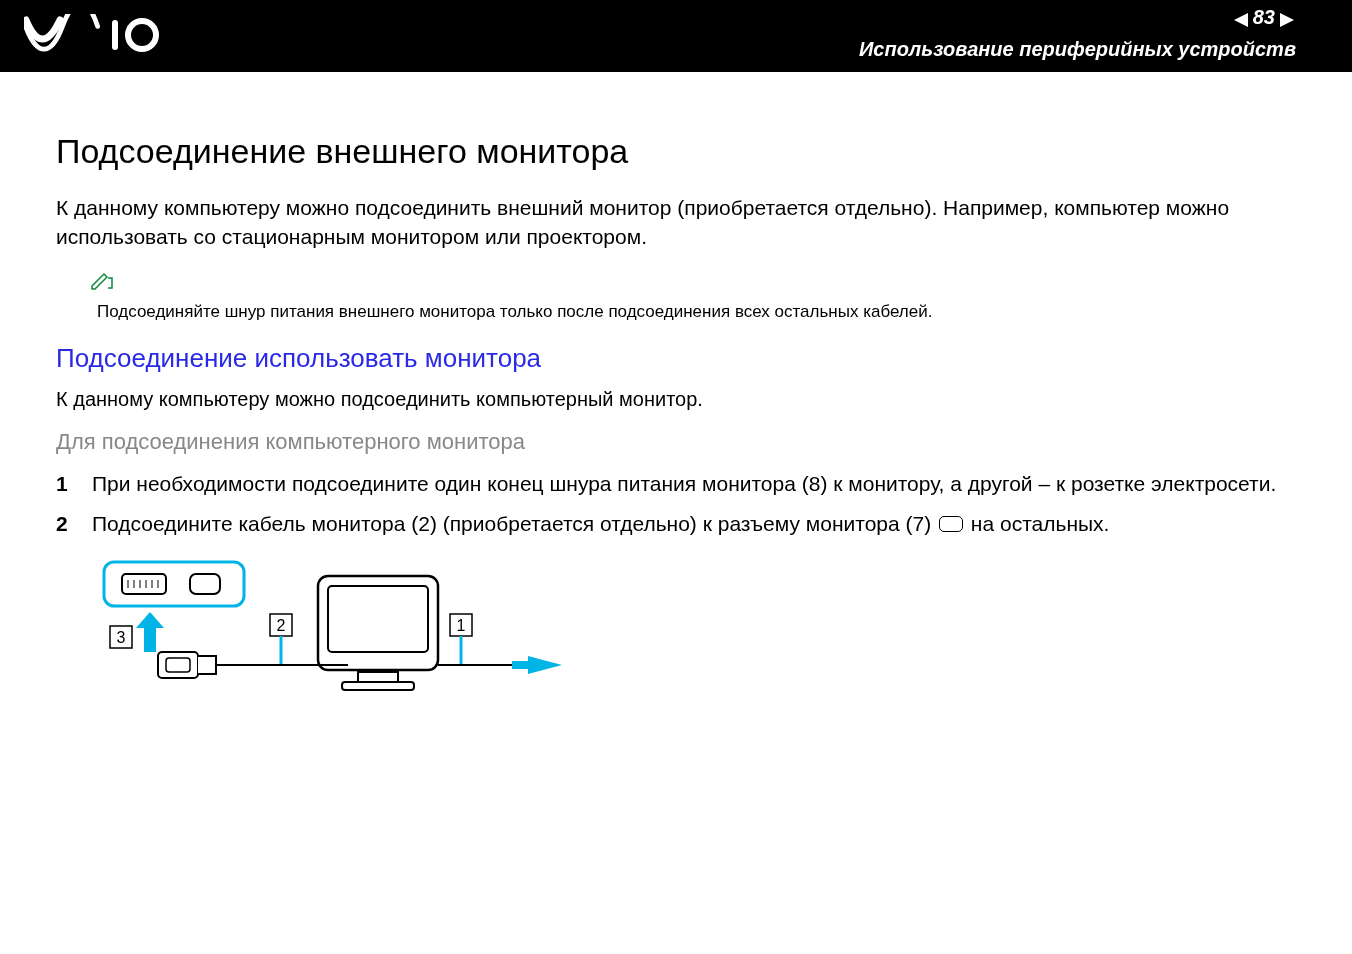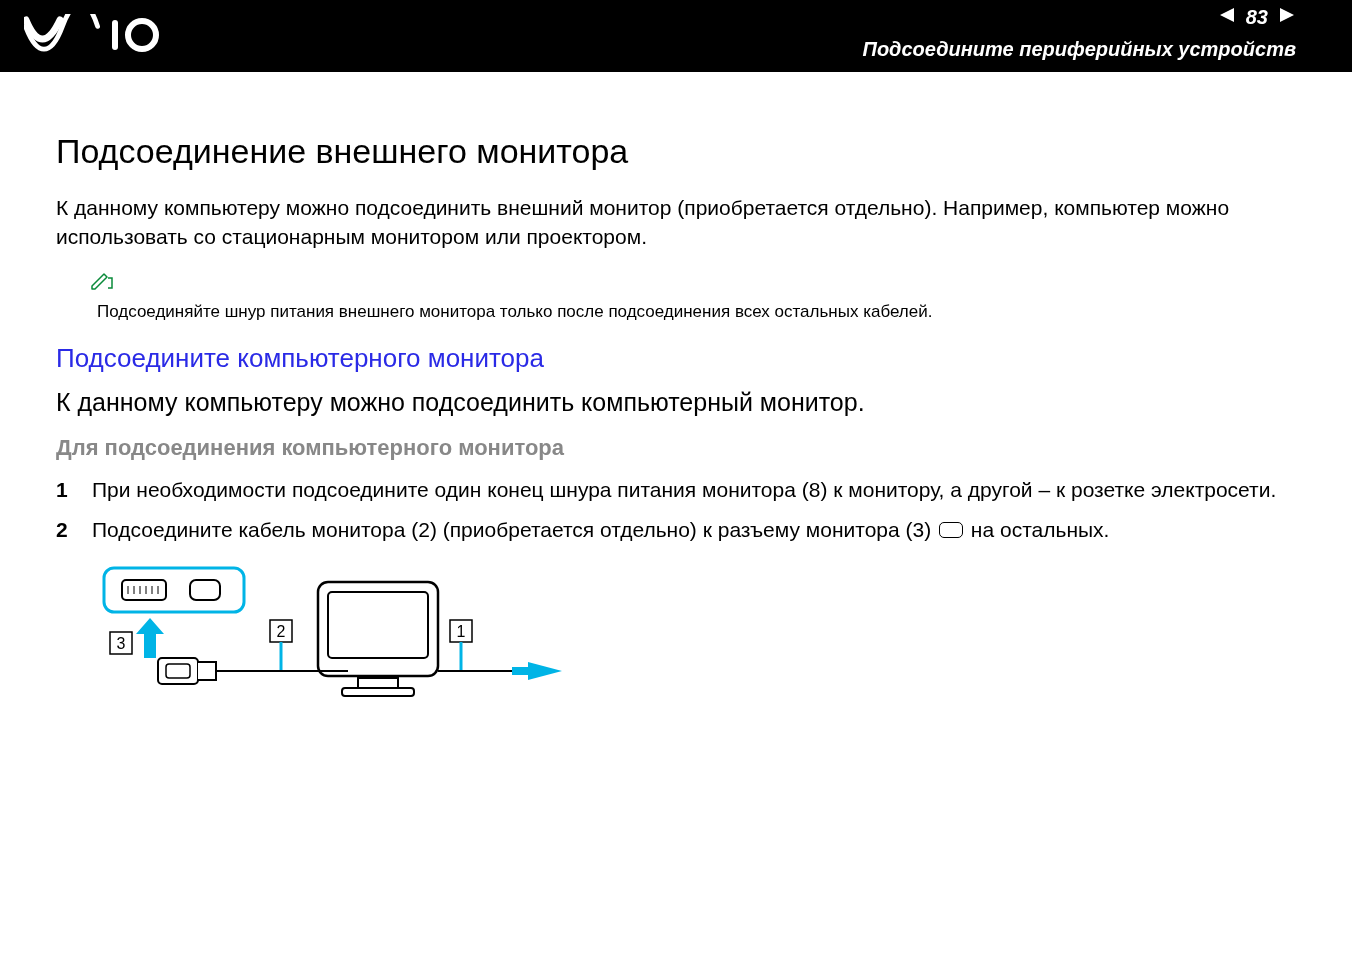--- a/index.html
+++ b/index.html
@@ -1,31 +1,31 @@
 <!DOCTYPE html>
 <html><head>
 <meta charset="utf-8">
 <style>
   html,body{margin:0;padding:0;background:#fff;font-family:Arial,Helvetica,sans-serif;color:#000}
   .page{width:1352px;height:954px;position:relative;overflow:hidden}
   .header{background:#000;color:#fff;height:72px;position:relative}
   .logo{position:absolute;left:24px;top:14px}
-  .nav{position:absolute;right:56px;top:6px;display:flex;align-items:flex-start;gap:8px}
+  .nav{position:absolute;right:56px;top:6px;display:flex;align-items:flex-end;gap:1px}
   .nav .arrow svg{display:block}
   .pageno{font-weight:bold;font-style:italic;font-size:20px;color:#fff}
   .section{position:absolute;right:56px;top:38px;font-weight:bold;font-style:italic;font-size:20px;color:#fff}
   .content{padding:60px 56px 0 56px}
   h1{font-size:34px;font-weight:normal;margin:0 0 22px 0}
   p.body{font-size:21px;line-height:1.4;margin:0 0 20px 0}
   .notebox{margin:0 0 20px 34px}
   .noteicon{margin-bottom:4px}
   .note{font-size:17px;line-height:1.3;margin:7px}
   h2{font-size:26px;font-weight:normal;color:#2a2ae6;margin:0 0 14px 0}
-  p.sub{font-size:25px;margin:0 0 18px 0}
-  h3{font-size:22px;font-weight:bold;color:#888;margin:0 0 14px 0}
+  p.sub{font-size:20px;margin:0 0 18px 0}
+  h3{font-size:22px;font-weight:normal;color:#888;margin:0 0 14px 0}
   ol.steps{list-style:none;padding:0;margin:0}
   ol.steps li{display:flex;gap:22px;font-size:21px;line-height:1.45;margin-bottom:10px}
   ol.steps li .num{font-weight:bold;min-width:14px}
   ol.steps li .txt{flex:1}
   .portglyph{display:inline-block;width:22px;height:14px;border:1.5px solid #000;border-radius:5px;vertical-align:-1px;margin:0 2px}
   .diagram{margin:16px 0 0 42px}
 </style>
 </head>
 <body>
 
@@ -50,50 +50,50 @@
             <polygon points="16,2 16,16 2,9" fill="#fff"></polygon>
           </svg>
       </span>
       <span class="pageno">83</span>
       <span class="arrow">
         <svg width="20" height="18">
             <polygon points="4,2 4,16 18,9" fill="#fff"></polygon>
           </svg>
       </span>
     </div>
-    <div class="section">Подсоедините периферийных устройств</div>
+    <div class="section">Использование периферийных устройств</div>
   </div>
 
   <div class="content">
     <h1>Подсоединение внешнего монитора</h1>
     <p class="body">К данному компьютеру можно подсоединить внешний монитор (приобретается отдельно). Например, компьютер можно использовать со стационарным монитором или проектором.</p>
 
     <div class="notebox">
       <div class="noteicon">
         <svg width="26" height="18" viewBox="0 0 26 18">
           <path d="M2 14 L14 2 L17 5 L5 17 L2 17 Z" fill="none" stroke="#0a8a3a" stroke-width="1.5" stroke-linejoin="round"></path>
           <path d="M18 6 L22 6 L22 16 L18 16" fill="none" stroke="#0a8a3a" stroke-width="1.5"></path>
         </svg>
       </div>
       <p class="note">Подсоединяйте шнур питания внешнего монитора только после подсоединения всех остальных кабелей.</p>
     </div>
 
-    <h2>Подсоедините компьютерного монитора</h2>
+    <h2>Подсоединение использовать монитора</h2>
     <p class="sub">К данному компьютеру можно подсоединить компьютерный монитор.</p>
     <h3>Для подсоединения компьютерного монитора</h3>
 
     <ol class="steps">
       <li>
         <span class="num">1</span>
         <span class="txt">При необходимости подсоедините один конец шнура питания монитора (8) к монитору, а другой – к розетке электросети.</span>
       </li>
       <li>
         <span class="num">2</span>
         <span class="txt">
-          <span>Подсоедините кабель монитора (2) (приобретается отдельно) к разъему монитора (3) </span><span class="portglyph"></span><span> на остальных.</span>
+          <span>Подсоедините кабель монитора (2) (приобретается отдельно) к разъему монитора (7) </span><span class="portglyph"></span><span> на остальных.</span>
         </span>
       </li>
     </ol>
 
     <div class="diagram">
       <svg width="480" height="160" viewBox="0 0 480 160">
 
         <rect x="6" y="6" width="140" height="44" rx="10" fill="#fff" stroke="#00b4e6" stroke-width="3"></rect>
         <rect x="24" y="18" width="44" height="20" rx="4" fill="#fff" stroke="#000" stroke-width="2"></rect>
         <g stroke="#000" stroke-width="1">

